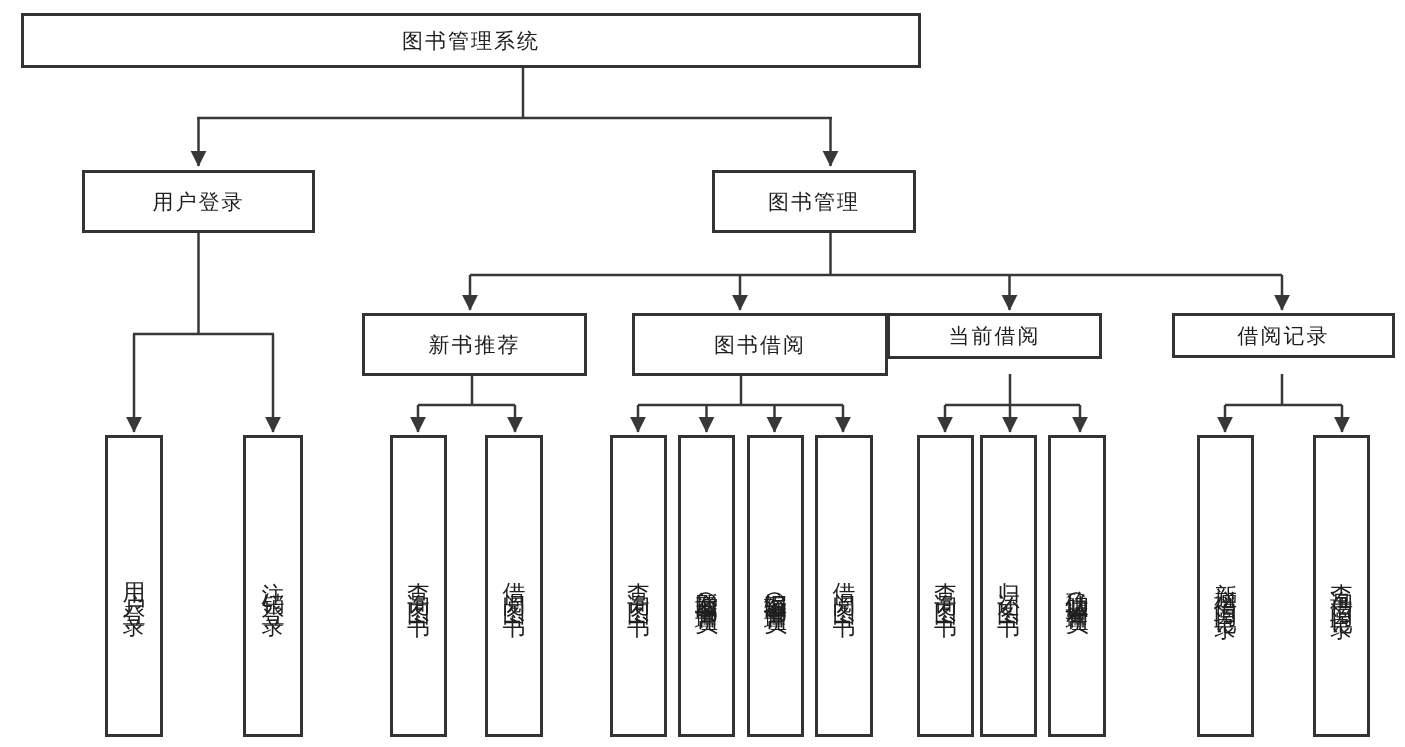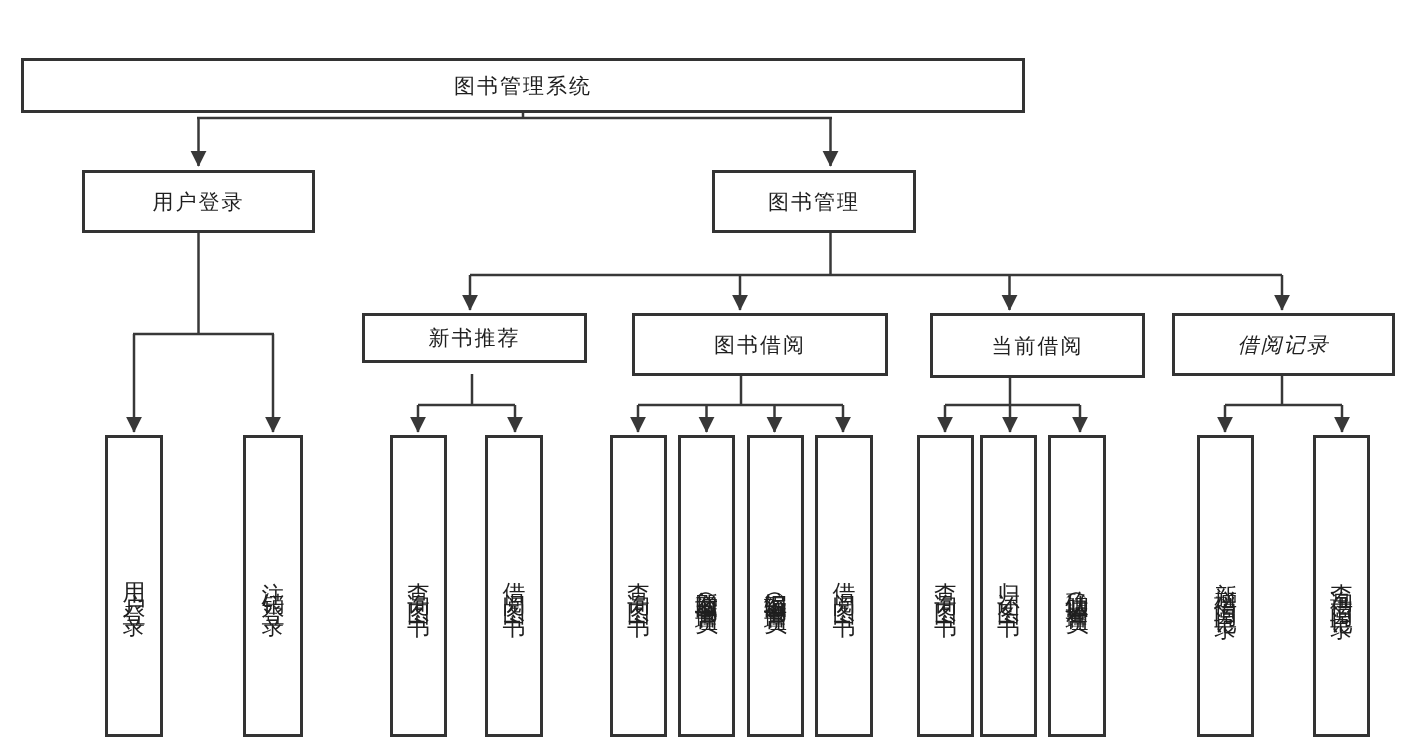--- a/index.html
+++ b/index.html
@@ -103,41 +103,41 @@
       <path d="M1010 405 V432" marker-end="url(#arw)"></path>
       <path d="M1080 405 V432" marker-end="url(#arw)"></path>
 
       <path d="M1282 374 V406"></path>
       <path d="M1225 405 H1342"></path>
       <path d="M1225 405 V432" marker-end="url(#arw)"></path>
       <path d="M1342 405 V432" marker-end="url(#arw)"></path>
     </g>
   </svg>
 
-  <div class="box" style="left:21px;top:13px;width:1004px;height:55px;margin-top:45px;">
+  <div class="box" style="left:21px;top:13px;width:900px;height:55px;">
     <span class="hlabel">图书管理系统</span>
   </div>
 
   <div class="box" style="left:82px;top:170px;width:233px;height:63px;">
     <span class="hlabel">用户登录</span>
   </div>
   <div class="box" style="left:712px;top:170px;width:204px;height:63px;">
     <span class="hlabel">图书管理</span>
   </div>
 
-  <div class="box" style="left:362px;top:313px;width:225px;height:50px;">
+  <div class="box" style="left:362px;top:313px;width:225px;height:63px;">
     <span class="hlabel">新书推荐</span>
   </div>
   <div class="box" style="left:632px;top:313px;width:256px;height:63px;">
     <span class="hlabel">图书借阅</span>
   </div>
-  <div class="box" style="left:930px;top:313px;width:215px;height:65px;">
+  <div class="box" style="left:887px;top:313px;width:215px;height:46px;">
     <span class="hlabel">当前借阅</span>
   </div>
-  <div class="box" style="left:1172px;top:313px;width:223px;height:63px;font-style:italic;">
+  <div class="box" style="left:1172px;top:313px;width:223px;height:45px;">
     <span class="hlabel">借阅记录</span>
   </div>
 
   <div class="box vbox vs" style="left:105px;top:435px;width:58px;height:302px;">
     <span class="vtext">用户登录</span>
   </div>
   <div class="box vbox vs" style="left:243px;top:435px;width:60px;height:302px;">
     <span class="vtext">注销登录</span>
   </div>
 

